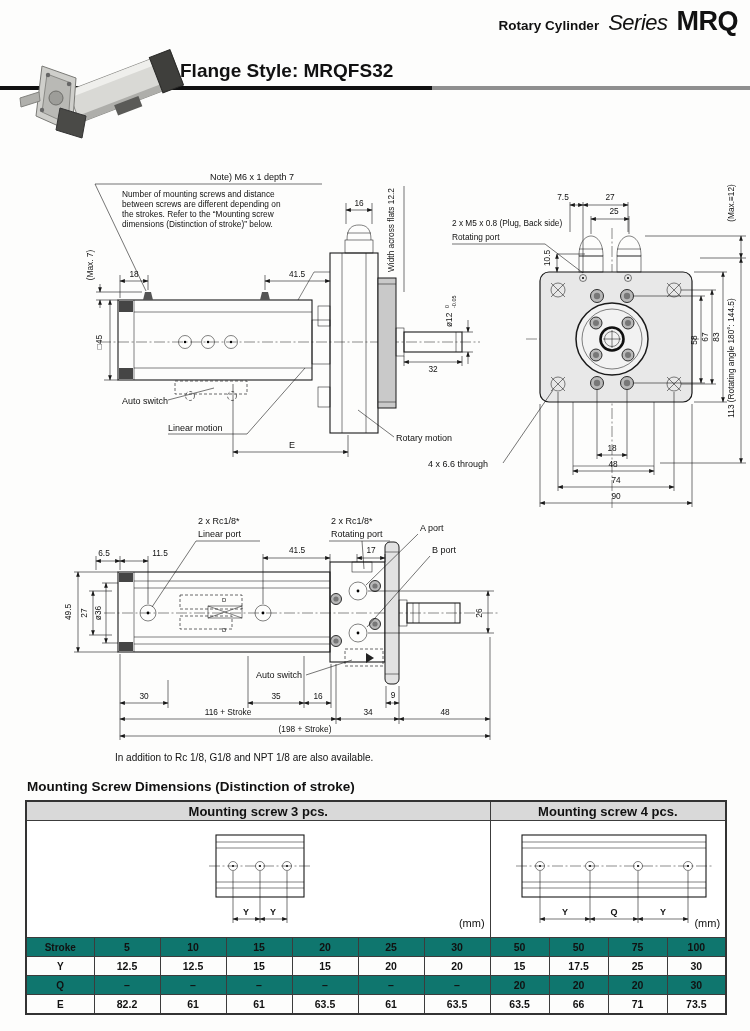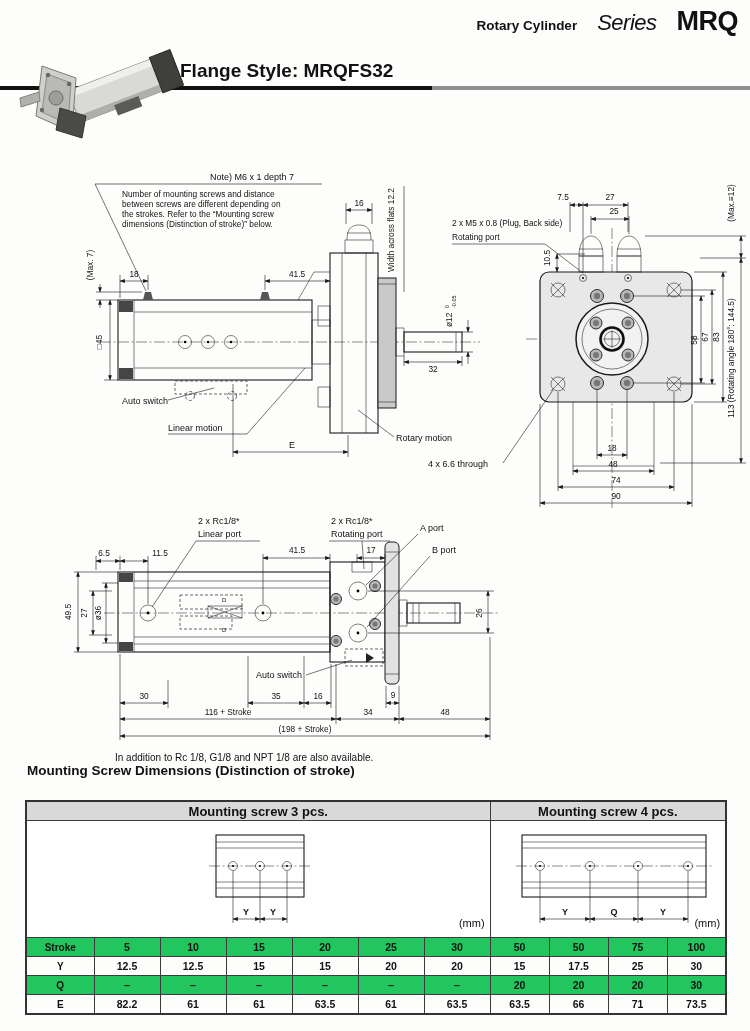--- a/index.html
+++ b/index.html
@@ -1,33 +1,33 @@
 <!DOCTYPE html>
 <html><head>
 <meta charset="utf-8">
 <style>
   body{margin:0;background:#e9e9e9}
   .page{position:relative;width:750px;height:1031px;background:#fdfdfc;font-family:"Liberation Sans",sans-serif;color:#111;overflow:hidden}
-  .topbar{position:absolute;top:6px;right:12px;display:flex;align-items:baseline;gap:20px}
+  .topbar{position:absolute;top:6px;right:12px;display:flex;align-items:baseline;gap:9px}
   .pt{font-size:13.5px;font-weight:bold}
   .sp{font-size:22px;font-weight:normal;font-style:italic;letter-spacing:-.5px}
   .sn{font-size:27px;font-weight:bold;letter-spacing:-.5px}
   .rule{position:absolute;top:86px;height:4px}
   .flange-title{position:absolute;left:180px;top:60px;font-size:19px;font-weight:bold}
   .photo{position:absolute;left:14px;top:44px;z-index:2}
   .drawing{position:absolute;left:0;top:150px}
-  .tbl-title{position:absolute;left:27px;top:763px;font-size:13.5px;font-weight:bold}
+  .tbl-title{position:absolute;left:27px;top:779px;font-size:13.5px;font-weight:bold}
   .mtable{position:absolute;left:25px;top:800px;border-collapse:collapse;table-layout:fixed;width:700px;border:2px solid #333}
   .mtable td{border:1px solid #3c3c3c;text-align:center;font-weight:bold;padding:0}
   .hdr{background:#d9d9d9;font-size:13px;height:18px}
   .drawcell{height:114px;background:#fff;position:relative;vertical-align:top}
   .unit{position:absolute;right:5px;bottom:8px;font-size:11px;font-weight:normal}
   .lbl{font-size:10px}
   .val{font-size:10.5px}
-  tr.gray td{background:#22c55e}
+  tr.gray td{background:#0f766e}
   .datarow td{height:18px}
   svg text{font-family:"Liberation Sans",sans-serif;fill:#111}
   .t6{font-size:6px}.t55{font-size:5.5px}.t8{font-size:8.3px}.t9{font-size:9px}.t10{font-size:10px}
   .mid{text-anchor:middle}
   .ot{fill:none;stroke:#1a1a1a;stroke-width:1.1}
   .ol{fill:none;stroke:#1a1a1a;stroke-width:.55}
   .dm{fill:none;stroke:#1a1a1a;stroke-width:.6}
   .cl{fill:none;stroke:#1a1a1a;stroke-width:.5;stroke-dasharray:11 2.5 2 2.5}
   .dsh{fill:none;stroke:#1a1a1a;stroke-width:.65;stroke-dasharray:3 2}
   .scr{fill:#b9b9b9;stroke:#1a1a1a;stroke-width:.9}

